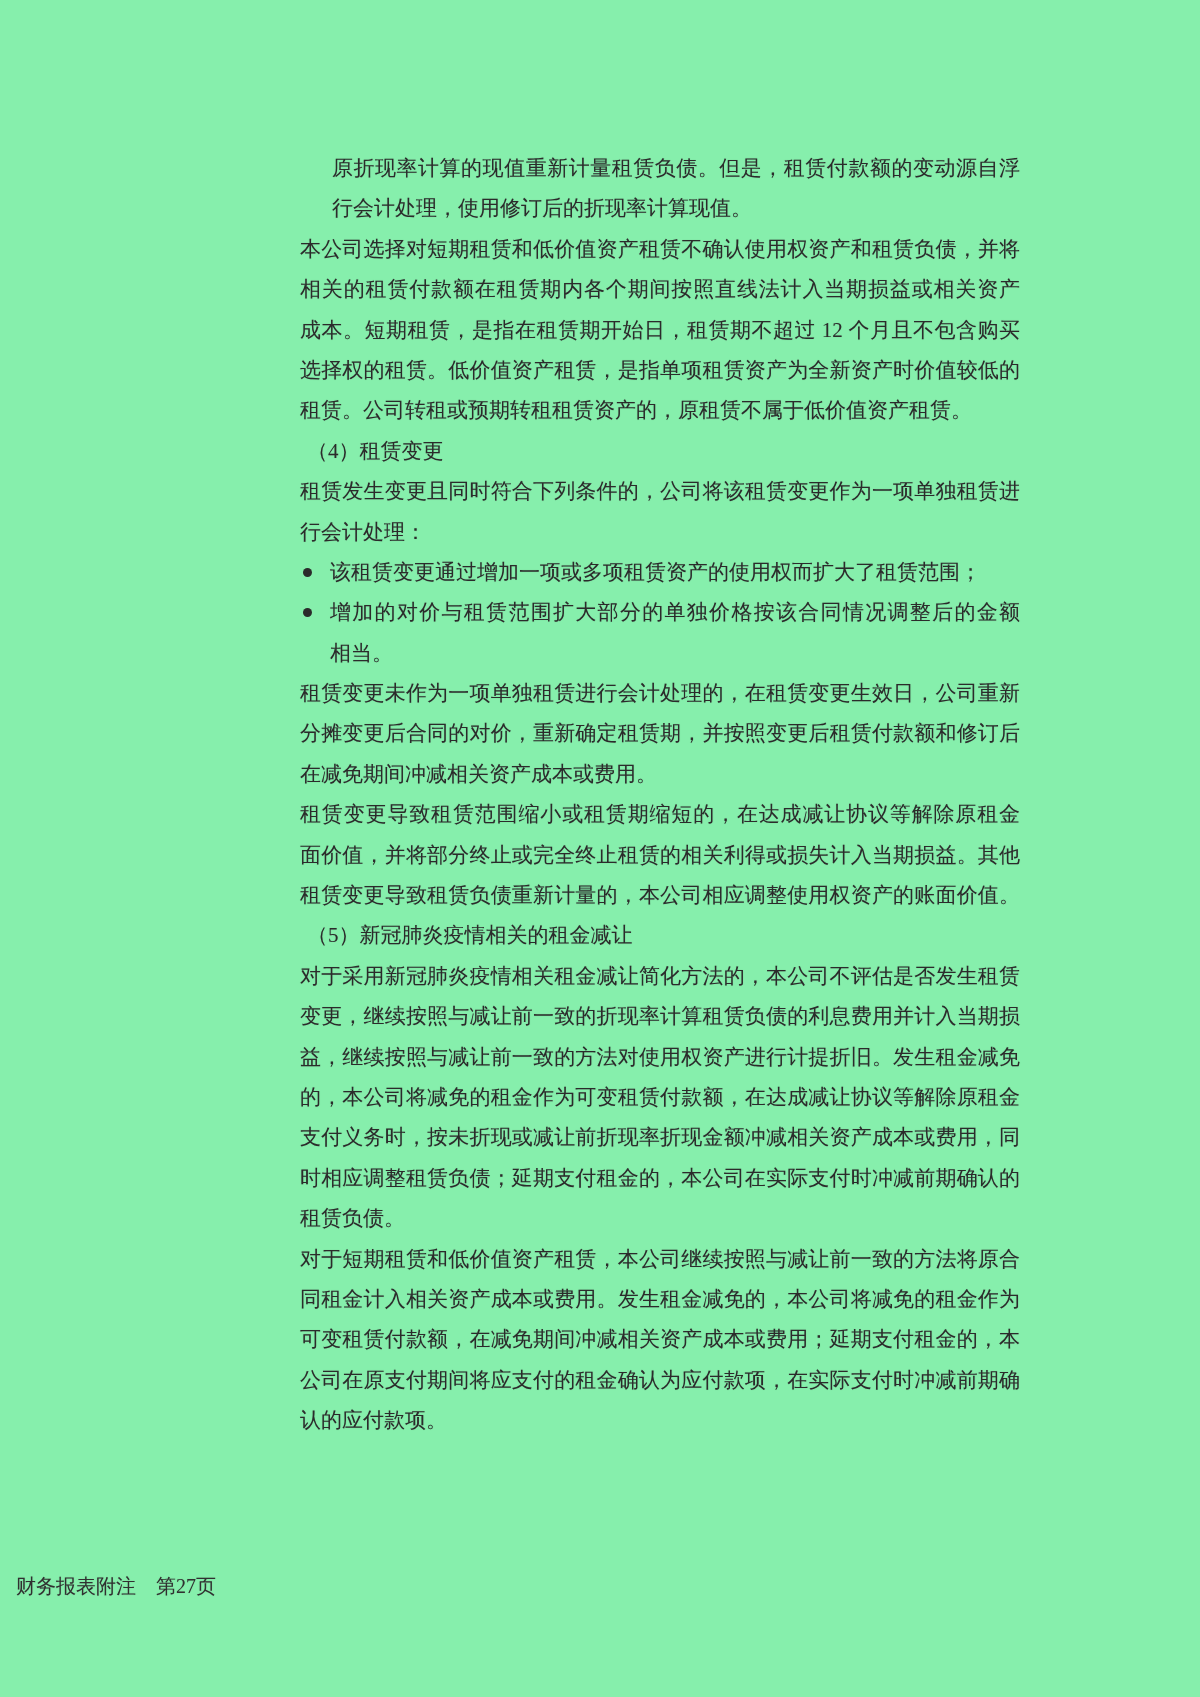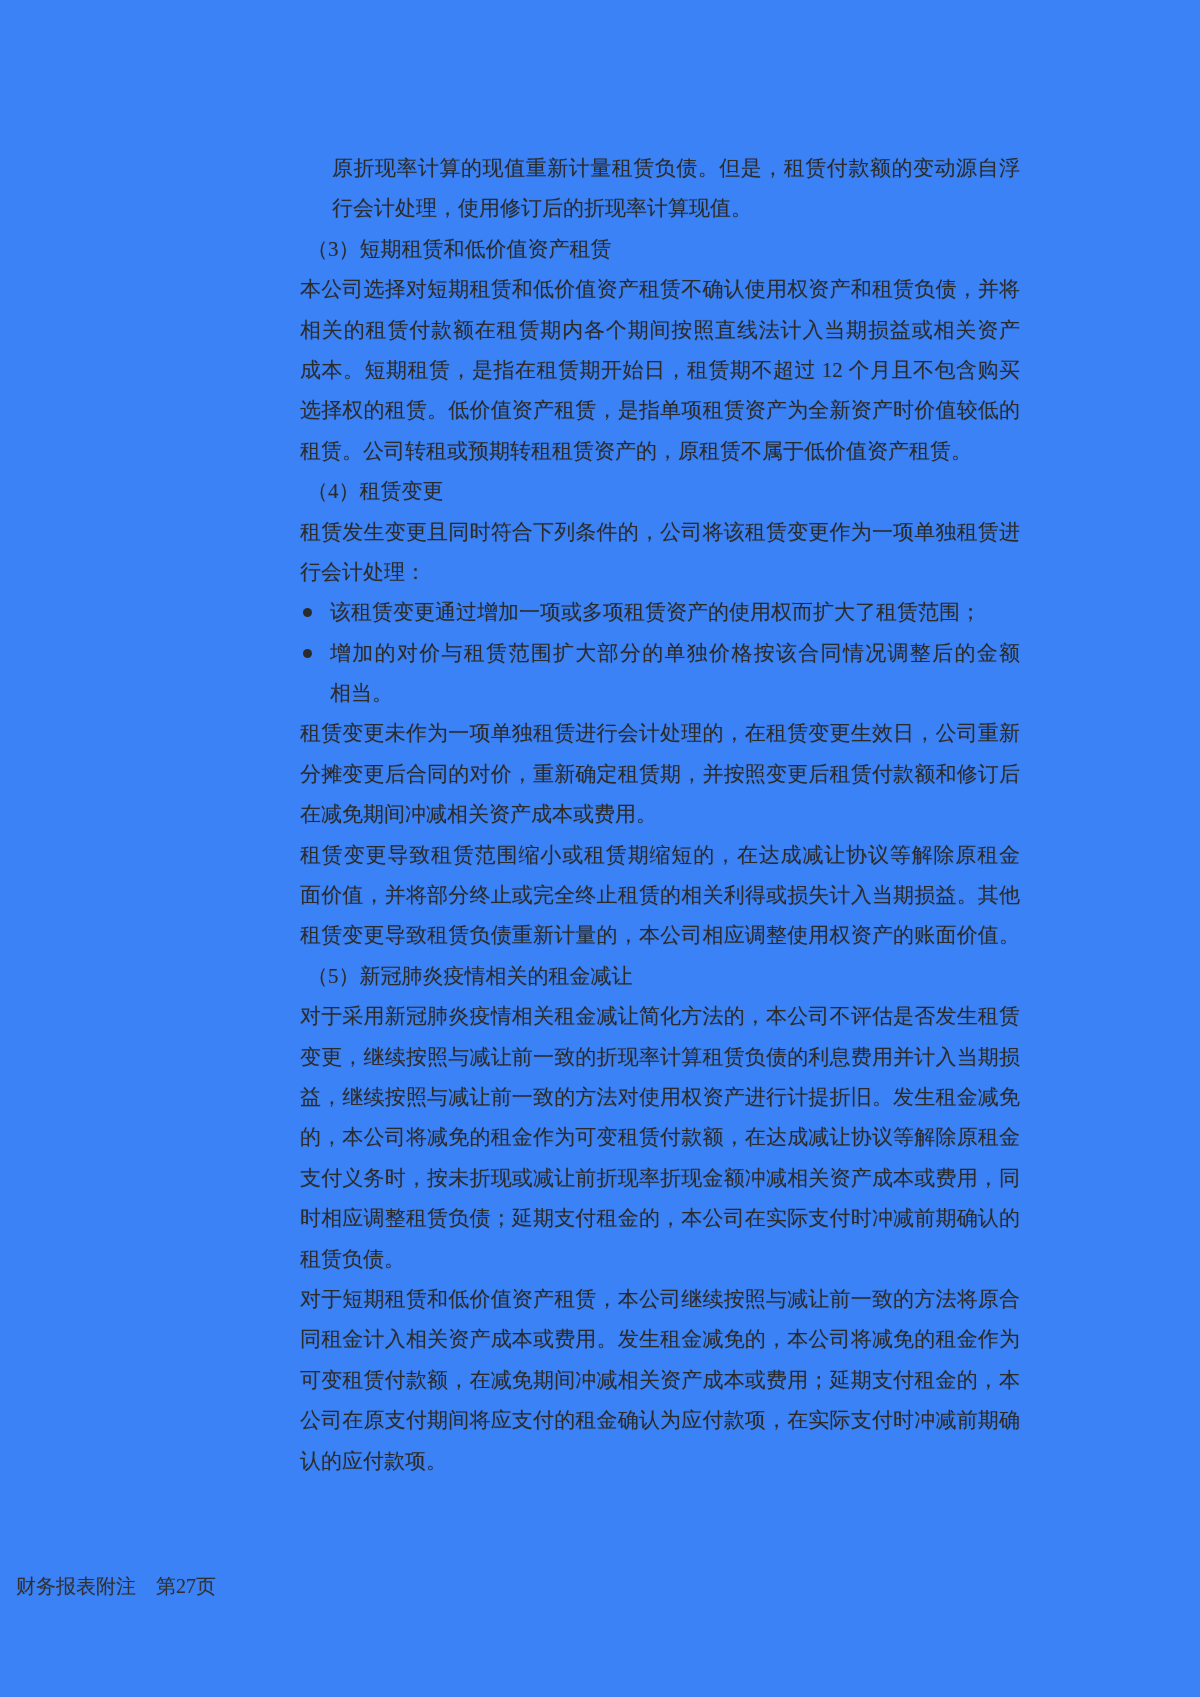--- a/index.html
+++ b/index.html
@@ -4,21 +4,21 @@
 <style>
   html, body {
     margin: 0;
     padding: 0;
     background: #ffffff;
   }
   .page {
     position: relative;
     width: 1200px;
     height: 1697px;
-    background: #3b82f6;
+    background: #86efac;
     overflow: hidden;
     font-family: "Liberation Serif", "DejaVu Serif", serif;
   }
   .content {
     position: absolute;
     left: 300px;
     top: 148px;
     width: 720px;
   }
   .line {
@@ -60,21 +60,20 @@
     text-shadow: 0 0 1px rgba(60,60,60,0.25);
   }
 </style>
 </head>
 <body>
 
 <div class="page">
   <div class="content">
       <div class="line l-cont"><span>原折现率计算的现值重新计量租赁负债。但是，租赁付款额的变动源自浮</span></div>
       <div class="line l-cont-last"><span>行会计处理，使用修订后的折现率计算现值。</span></div>
-      <div class="line l-heading"><span>（3）短期租赁和低价值资产租赁</span></div>
       <div class="line l-body"><span>本公司选择对短期租赁和低价值资产租赁不确认使用权资产和租赁负债，并将</span></div>
       <div class="line l-body"><span>相关的租赁付款额在租赁期内各个期间按照直线法计入当期损益或相关资产</span></div>
       <div class="line l-body"><span>成本。短期租赁，是指在租赁期开始日，租赁期不超过 12 个月且不包含购买</span></div>
       <div class="line l-body"><span>选择权的租赁。低价值资产租赁，是指单项租赁资产为全新资产时价值较低的</span></div>
       <div class="line l-body-last"><span>租赁。公司转租或预期转租租赁资产的，原租赁不属于低价值资产租赁。</span></div>
       <div class="line l-heading"><span>（4）租赁变更</span></div>
       <div class="line l-body"><span>租赁发生变更且同时符合下列条件的，公司将该租赁变更作为一项单独租赁进</span></div>
       <div class="line l-body-last"><span>行会计处理：</span></div>
       <div class="line l-bullet-last"><span class="bullet-dot"></span><span>该租赁变更通过增加一项或多项租赁资产的使用权而扩大了租赁范围；</span></div>
       <div class="line l-bullet"><span class="bullet-dot"></span><span>增加的对价与租赁范围扩大部分的单独价格按该合同情况调整后的金额</span></div>

